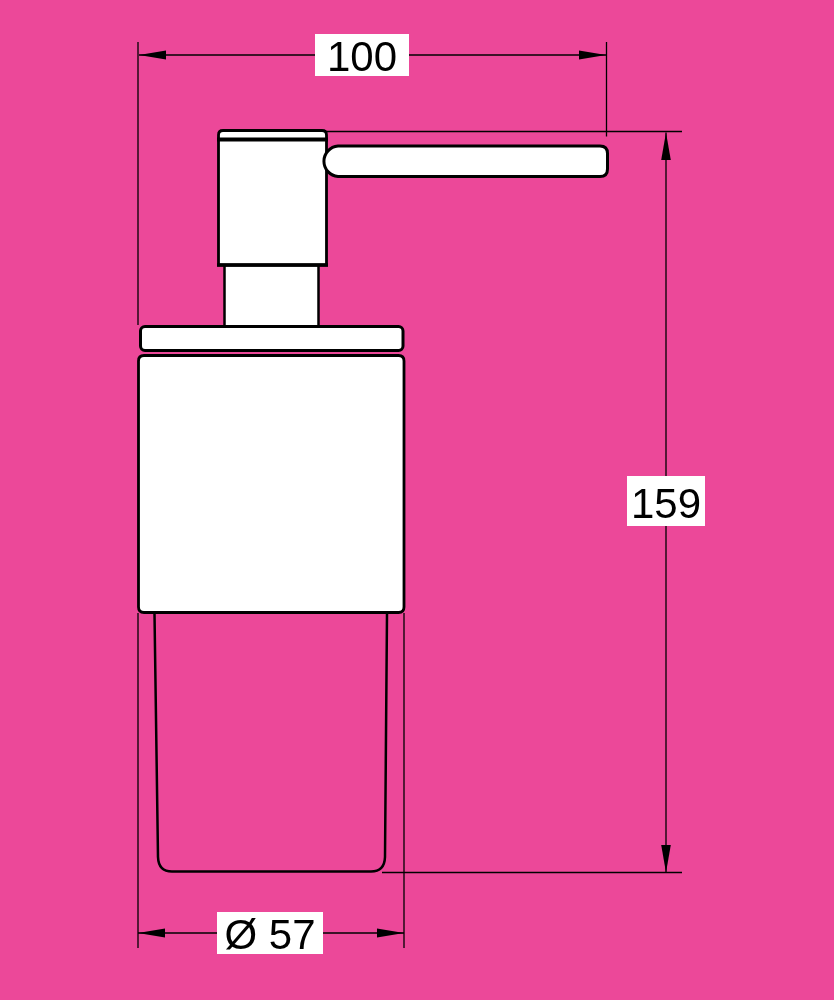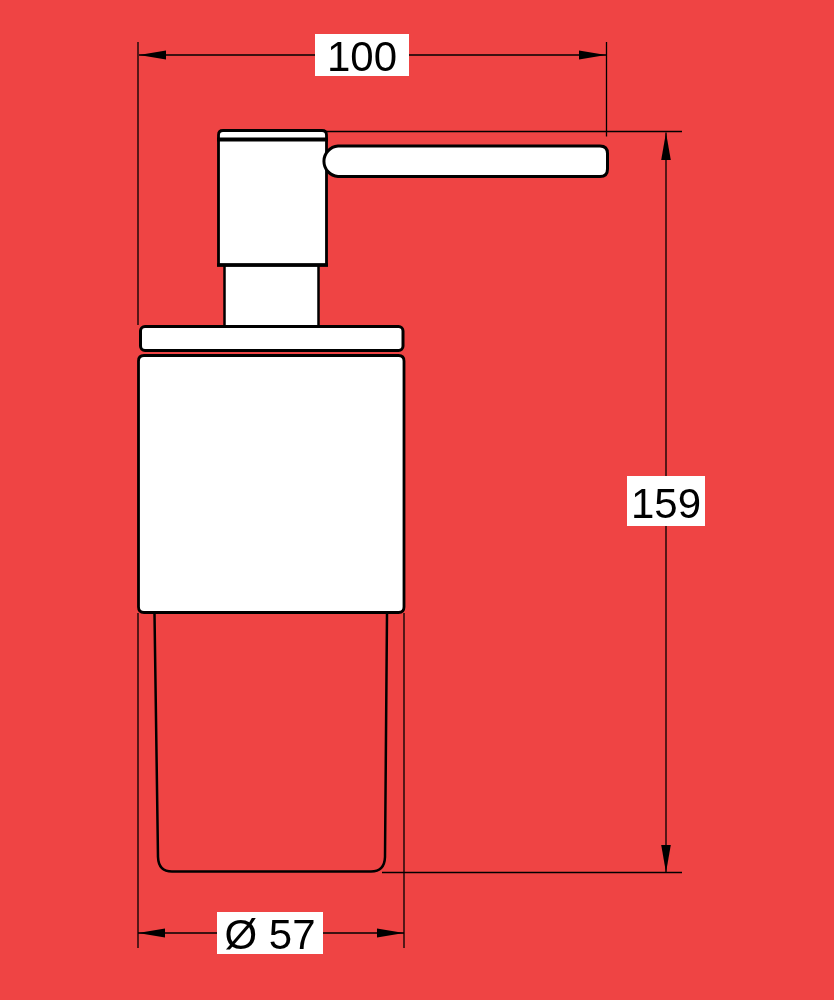--- a/index.html
+++ b/index.html
@@ -1,20 +1,20 @@
 <!DOCTYPE html>
 <html><head>
 <meta charset="utf-8">
 <style>
   html, body { margin: 0; padding: 0; background: #ffffff; }
   .canvas {
     position: relative;
     width: 834px;
     height: 1000px;
-    background: #ef4444;
+    background: #ec4899;
     overflow: hidden;
     font-family: "Liberation Sans", sans-serif;
   }
   svg { position: absolute; top: 0; left: 0; }
   .dim-label {
     font-family: "Liberation Sans", sans-serif;
     font-size: 42px;
     fill: #000000;
   }
 </style>

